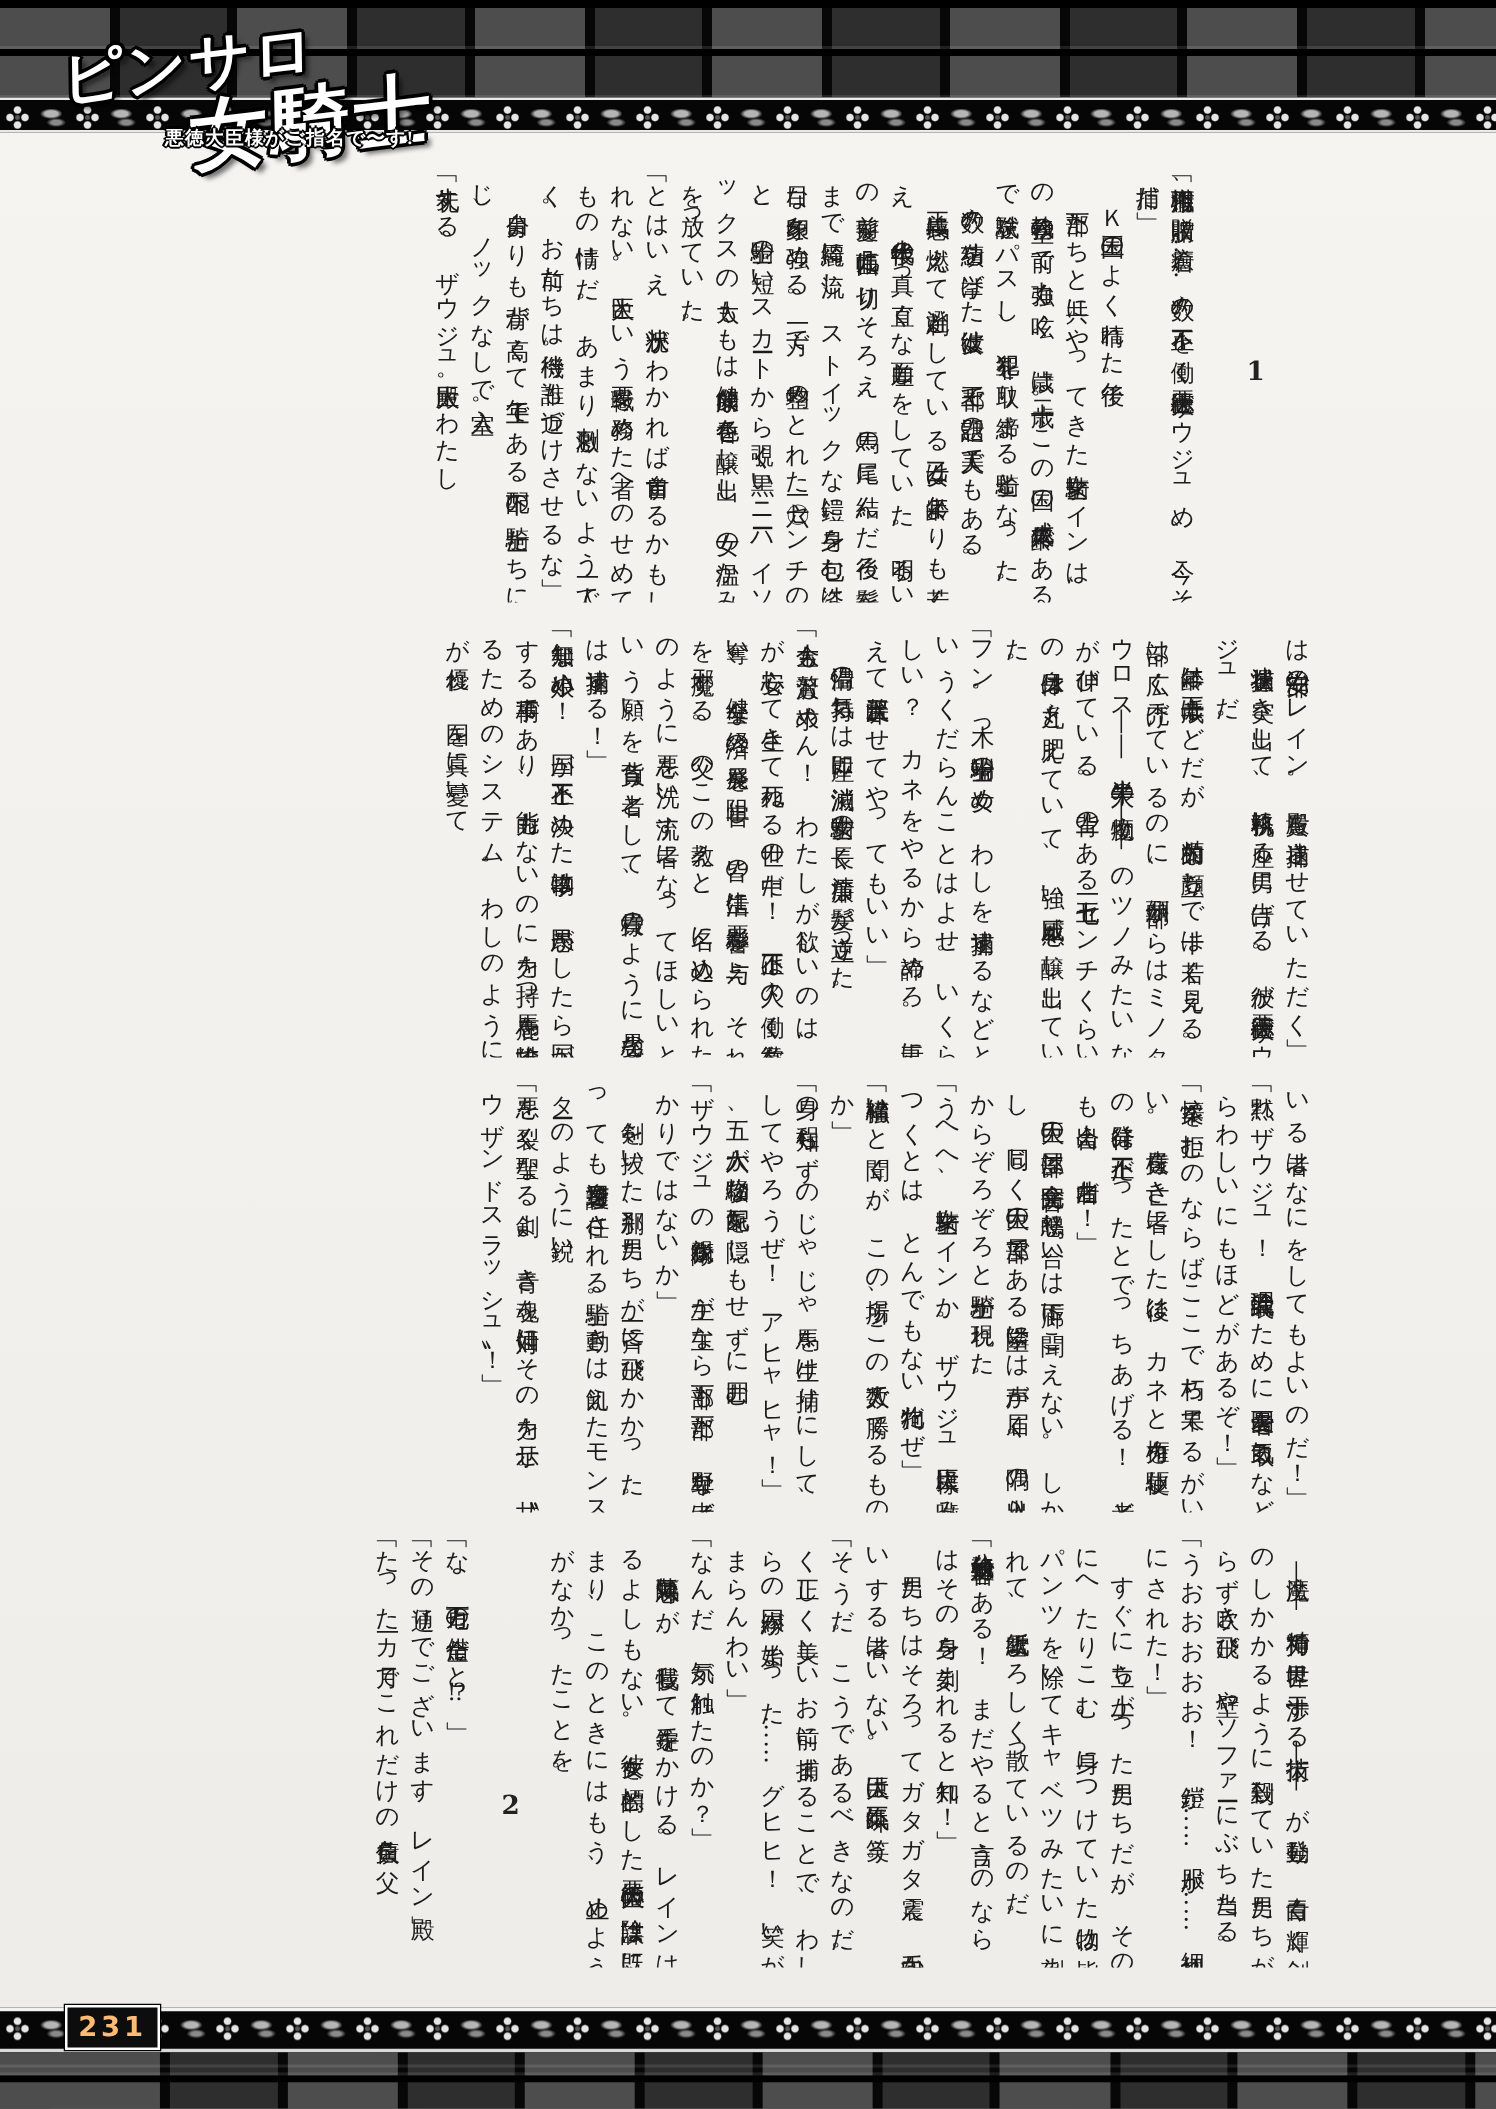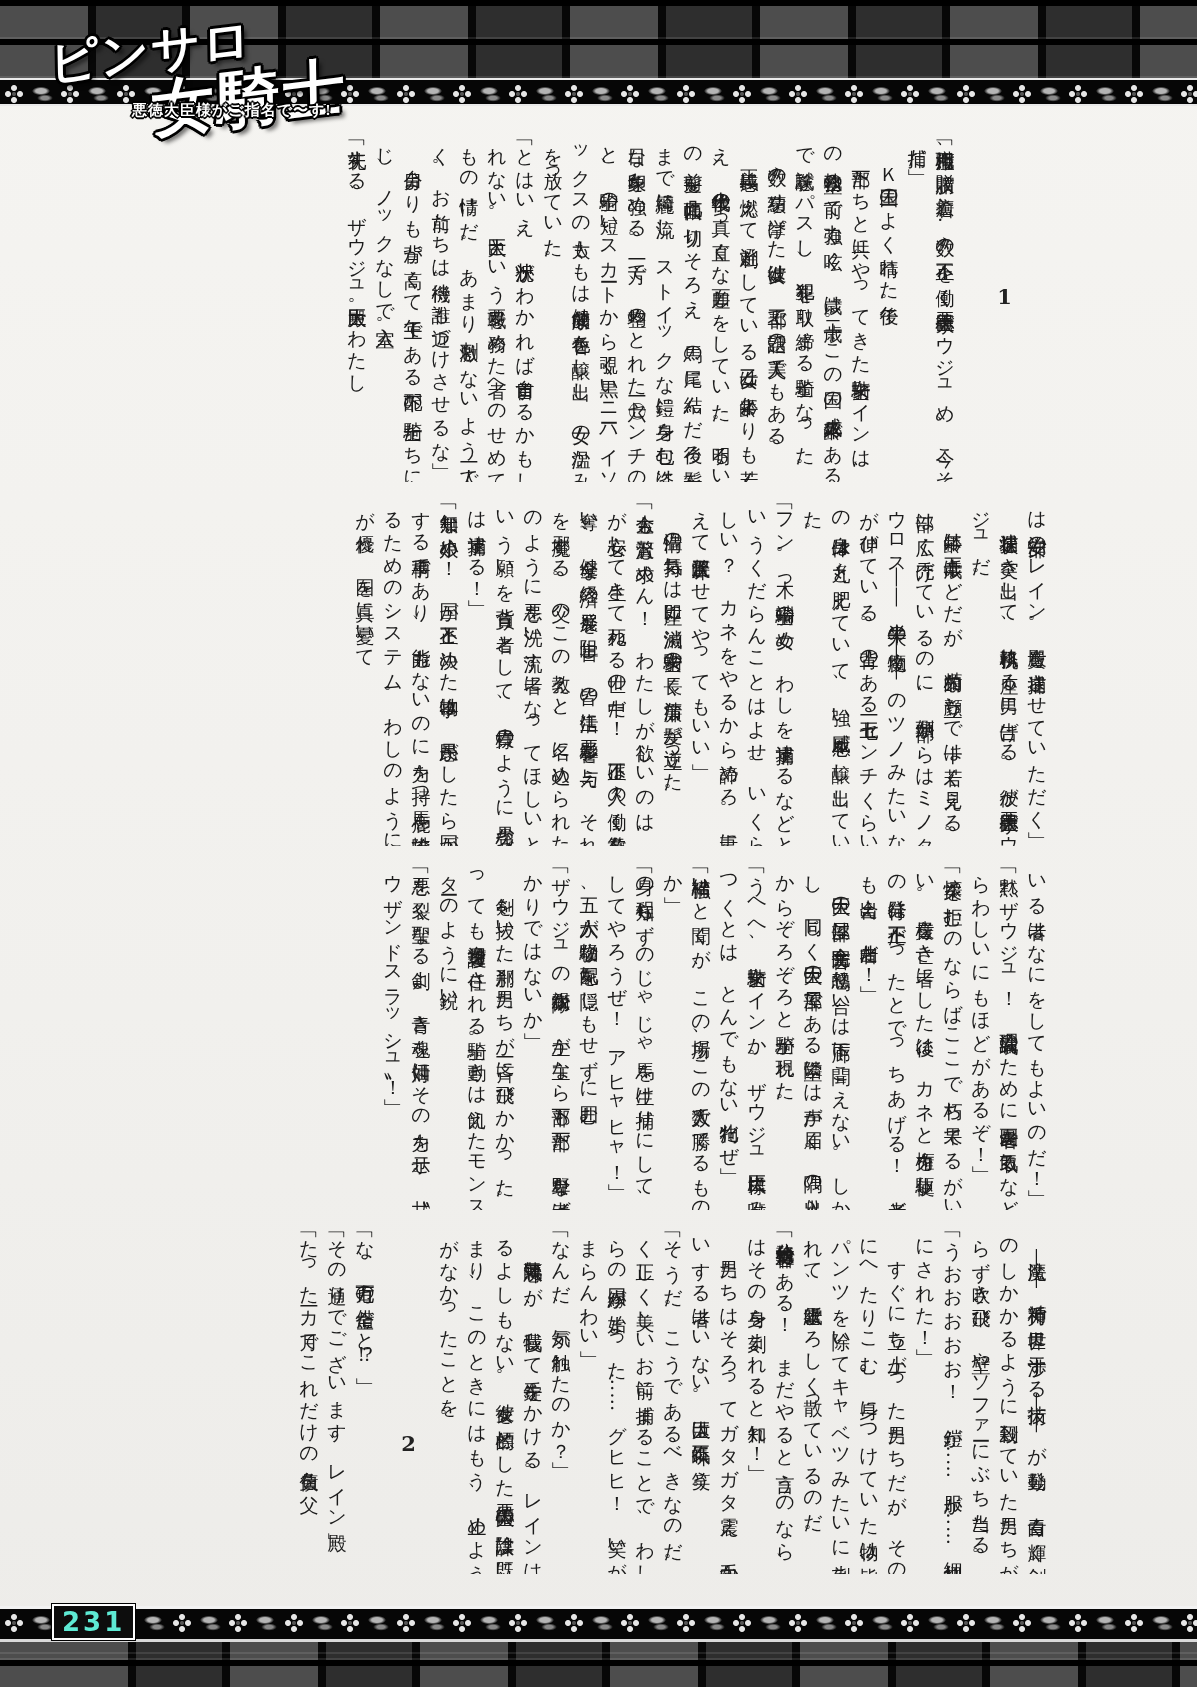--- a/index.html
+++ b/index.html
@@ -37,22 +37,22 @@
     background-size:56px 28px;
   }
   .ornament-top { top:78px; }
   .ornament-bottom { top:1606px; height:36px;
       border-top:3px solid #f2f2f2; border-bottom:3px solid #d9d9d9; }
   
   .page-num-badge {
     position:absolute; left:52px; top:-5px; height:36px; min-width:76px;
     background:#0d0d0d; border:2px solid #fff; outline:1px solid #000;
     display:flex; align-items:center; justify-content:center;
-    color:#5eead4; font-family:"DejaVu Sans","Liberation Sans",sans-serif;
-    font-weight:bold; font-size:26px; letter-spacing:3px; padding:0 8px;
+    color:#fdba74; font-family:"DejaVu Sans","Liberation Sans",sans-serif;
+    font-weight:bold; font-size:22px; letter-spacing:3px; padding:0 8px;
   }
   
   .logo { position:absolute; top:0px; left:52px; z-index:5; transform:rotate(-7deg); width:520px; }
   .logo-top, .logo-main {
     font-family:"DejaVu Sans","Liberation Sans",sans-serif; font-weight:bold; color:#fff;
     text-shadow:
       3px 0 #000,-3px 0 #000,0 3px #000,0 -3px #000,
       2px 2px #000,-2px 2px #000,2px -2px #000,-2px -2px #000,
       5px 5px 4px rgba(0,0,0,.55);
   }

